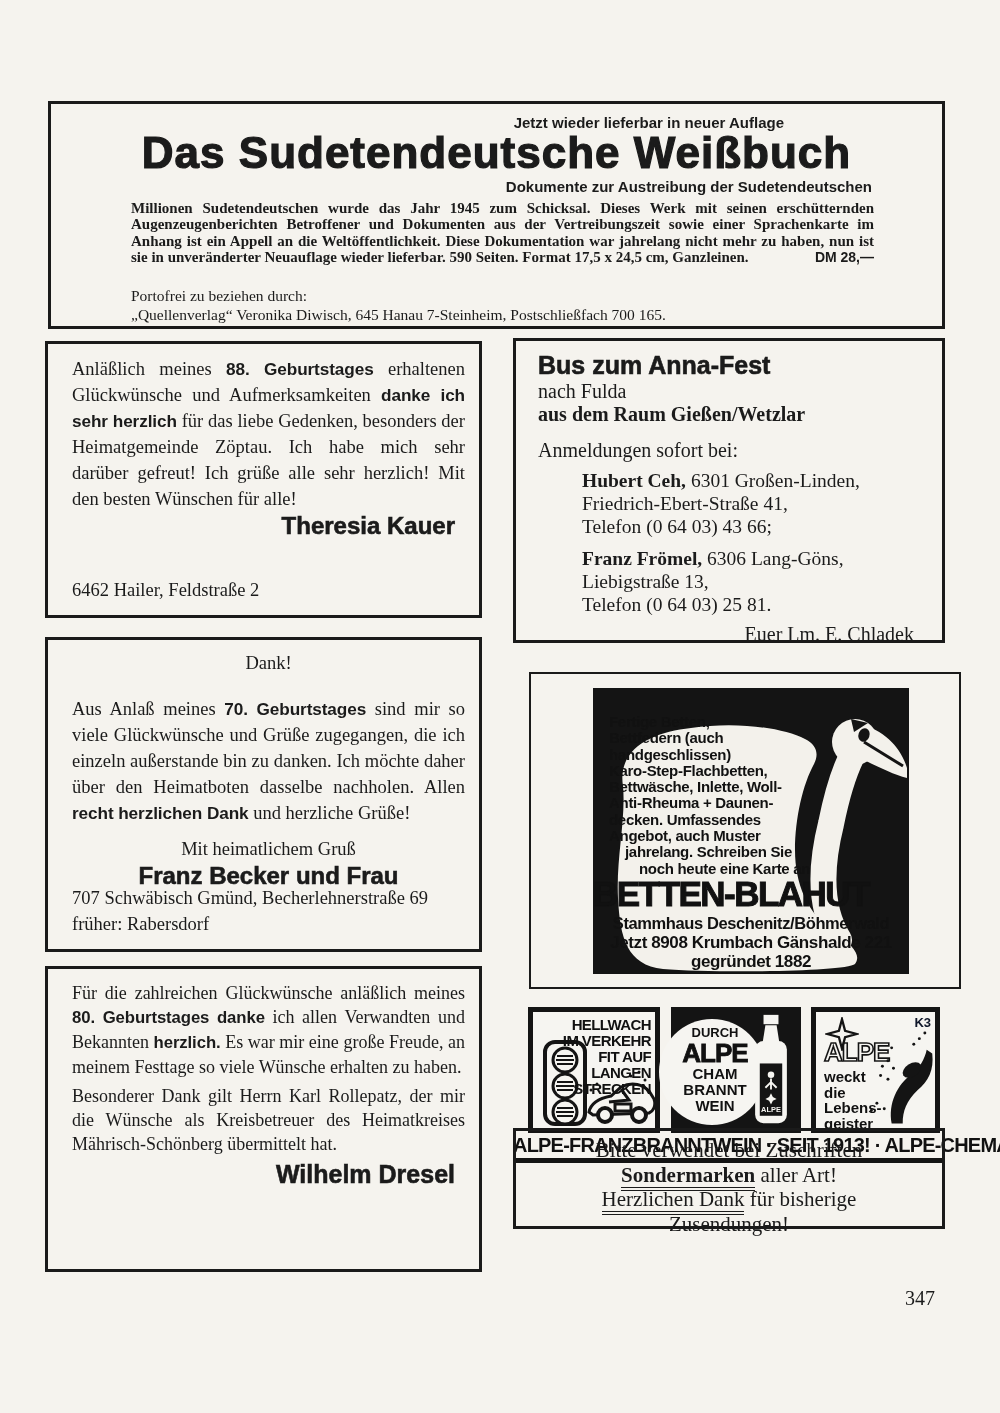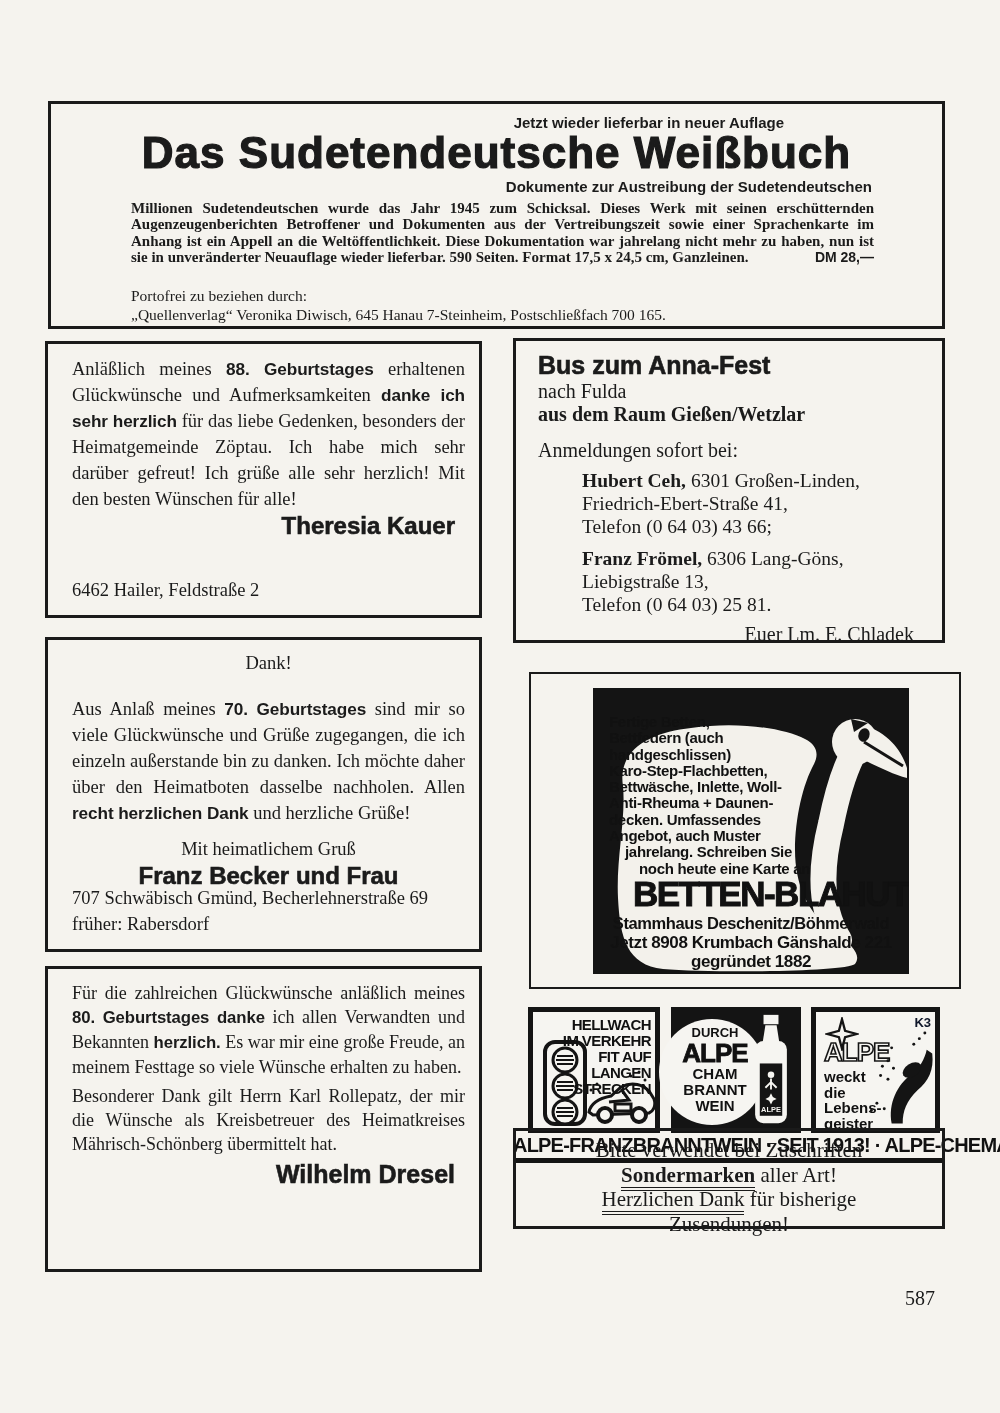--- a/index.html
+++ b/index.html
@@ -47,21 +47,21 @@
   #rbox1 .contact{margin-left:44px;font-size:19.5px;line-height:23px;}
   #rbox1 .signoff{text-align:right;padding-right:12px;font-size:20px;margin-top:7px;}
 
   
   #rbox2{left:513px;top:672px;width:432px;height:317px;border-width:2px;margin-left:16px;}
   #bettenad{position:absolute;left:62px;top:14px;width:316px;height:286px;background:#141414;overflow:hidden;}
   #bettenad svg.swan{position:absolute;inset:0;}
   #bettenlines{position:absolute;left:16px;top:26px;font-family:"Liberation Sans",sans-serif;font-weight:bold;font-size:15px;line-height:16.3px;letter-spacing:-0.3px;color:#111;}
   #bettenlines .ind1{padding-left:16px;}
   #bettenlines .ind2{padding-left:30px;}
-  #bettenbrand{position:absolute;left:0;right:0;top:186px;text-align:right;font-family:"Liberation Sans",sans-serif;font-weight:bold;font-size:35px;letter-spacing:-1.5px;-webkit-text-stroke:1px currentColor;color:#111;white-space:nowrap;}
+  #bettenbrand{position:absolute;left:0;right:0;top:186px;text-align:left;font-family:"Liberation Sans",sans-serif;font-weight:bold;font-size:35px;letter-spacing:-1.5px;-webkit-text-stroke:1px currentColor;color:#111;white-space:nowrap;}
   .bettenfoot{position:absolute;left:0;right:0;text-align:center;font-family:"Liberation Sans",sans-serif;font-weight:bold;color:#111;letter-spacing:-0.4px;white-space:nowrap;}
   #bfoot1{top:226px;font-size:16.5px;}
   #bfoot2{top:245px;font-size:17px;}
   #bfoot3{top:264px;font-size:17px;}
 
   
   .apanel{position:absolute;top:1007px;height:126px;box-sizing:border-box;background:#f6f5f1;}
   #apanel1{left:528px;width:132px;border:5px solid #141414;}
   #apanel2{left:671px;width:130px;border:4px solid #141414;background:#141414;}
   #apanel3{left:811px;width:129px;border:5px solid #141414;}
@@ -263,13 +263,13 @@
 <div id="alpecaption">ALPE-FRANZBRANNTWEIN · SEIT 1913! · ALPE-CHEMA 849 CHAM</div>
 <div id="alperule"></div>
 
 <div class="box" id="stamps">
   <div>Bitte verwendet bei Zuschriften</div>
   <div><span class="bs u">Sondermarken</span><span> aller Art!</span></div>
   <div><span class="u">Herzlichen Dank</span><span> für bisherige</span></div>
   <div>Zusendungen!</div>
 </div>
 
-<div id="pagenum">587</div>
+<div id="pagenum">347</div>
 
 </body></html>

